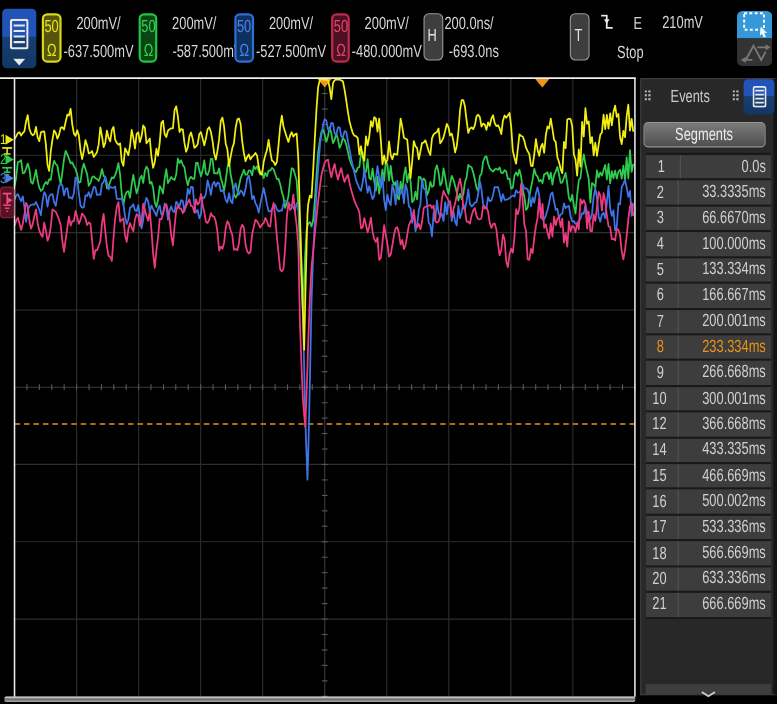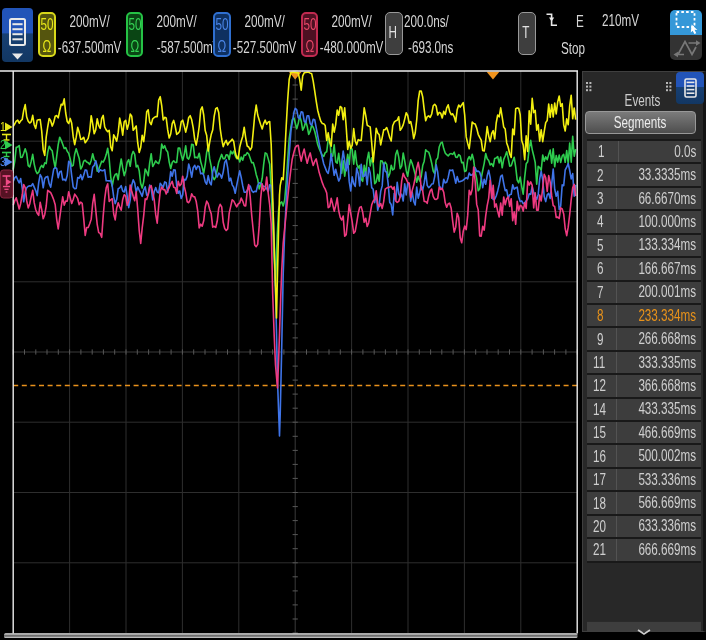--- a/index.html
+++ b/index.html
@@ -240,21 +240,21 @@
       <linearGradient id="bb" x1="0" y1="0" x2="0" y2="1">
 <stop offset="0" stop-color="#f4f4f4"></stop>
         <stop offset="0.5" stop-color="#686868"></stop>
 <stop offset="0.8" stop-color="#8f8f8f"></stop>
         <stop offset="1" stop-color="#eaeaea"></stop>
 </linearGradient>
     </defs>
 </svg>
 
 <div class="abs" style="left:582px;top:71px;width:124px;height:561px;background:#282828;border:1px solid #3f3f3f;border-right:3px solid #141414">
-  <div class="abs" style="left:4px;top:20px;width:80px;text-align:right"><span class="t tc" style="color:#cccccc">Events</span></div>
+  <div class="abs" style="left:4px;top:8px;width:80px;text-align:center"><span class="t tc" style="color:#cccccc">Events</span></div>
   <svg class="abs" style="left:3px;top:10px" width="8" height="12" viewBox="0 0 8 12">
       <rect x="0.0" y="0.0" width="2" height="2" fill="#b8b8b8"></rect>
       <rect x="3.4" y="0.0" width="2" height="2" fill="#b8b8b8"></rect>
       <rect x="0.0" y="3.6" width="2" height="2" fill="#b8b8b8"></rect>
       <rect x="3.4" y="3.6" width="2" height="2" fill="#b8b8b8"></rect>
       <rect x="0.0" y="7.2" width="2" height="2" fill="#b8b8b8"></rect>
       <rect x="3.4" y="7.2" width="2" height="2" fill="#b8b8b8"></rect>
     </svg>
   <svg class="abs" style="left:83px;top:10px" width="8" height="12" viewBox="0 0 8 12">
       <rect x="0.0" y="0.0" width="2" height="2" fill="#b8b8b8"></rect>
@@ -324,23 +324,23 @@
         <div class="rt"><span class="t tr" style="color:#e8921a">233.334ms</span></div>
       </div>
       <div class="row">
         <div class="rn">
           <span class="t" style="color:#cfcfcf">9</span>
         </div>
         <div class="rt"><span class="t tr" style="color:#cfcfcf">266.668ms</span></div>
       </div>
       <div class="row">
         <div class="rn">
-          <span class="t" style="color:#cfcfcf">11</span>
-        </div>
-        <div class="rt"><span class="t tr" style="color:#cfcfcf">333.335ms</span></div>
+          <span class="t" style="color:#cfcfcf">10</span>
+        </div>
+        <div class="rt"><span class="t tr" style="color:#cfcfcf">300.001ms</span></div>
       </div>
       <div class="row">
         <div class="rn">
           <span class="t" style="color:#cfcfcf">12</span>
         </div>
         <div class="rt"><span class="t tr" style="color:#cfcfcf">366.668ms</span></div>
       </div>
       <div class="row">
         <div class="rn">
           <span class="t" style="color:#cfcfcf">14</span>

